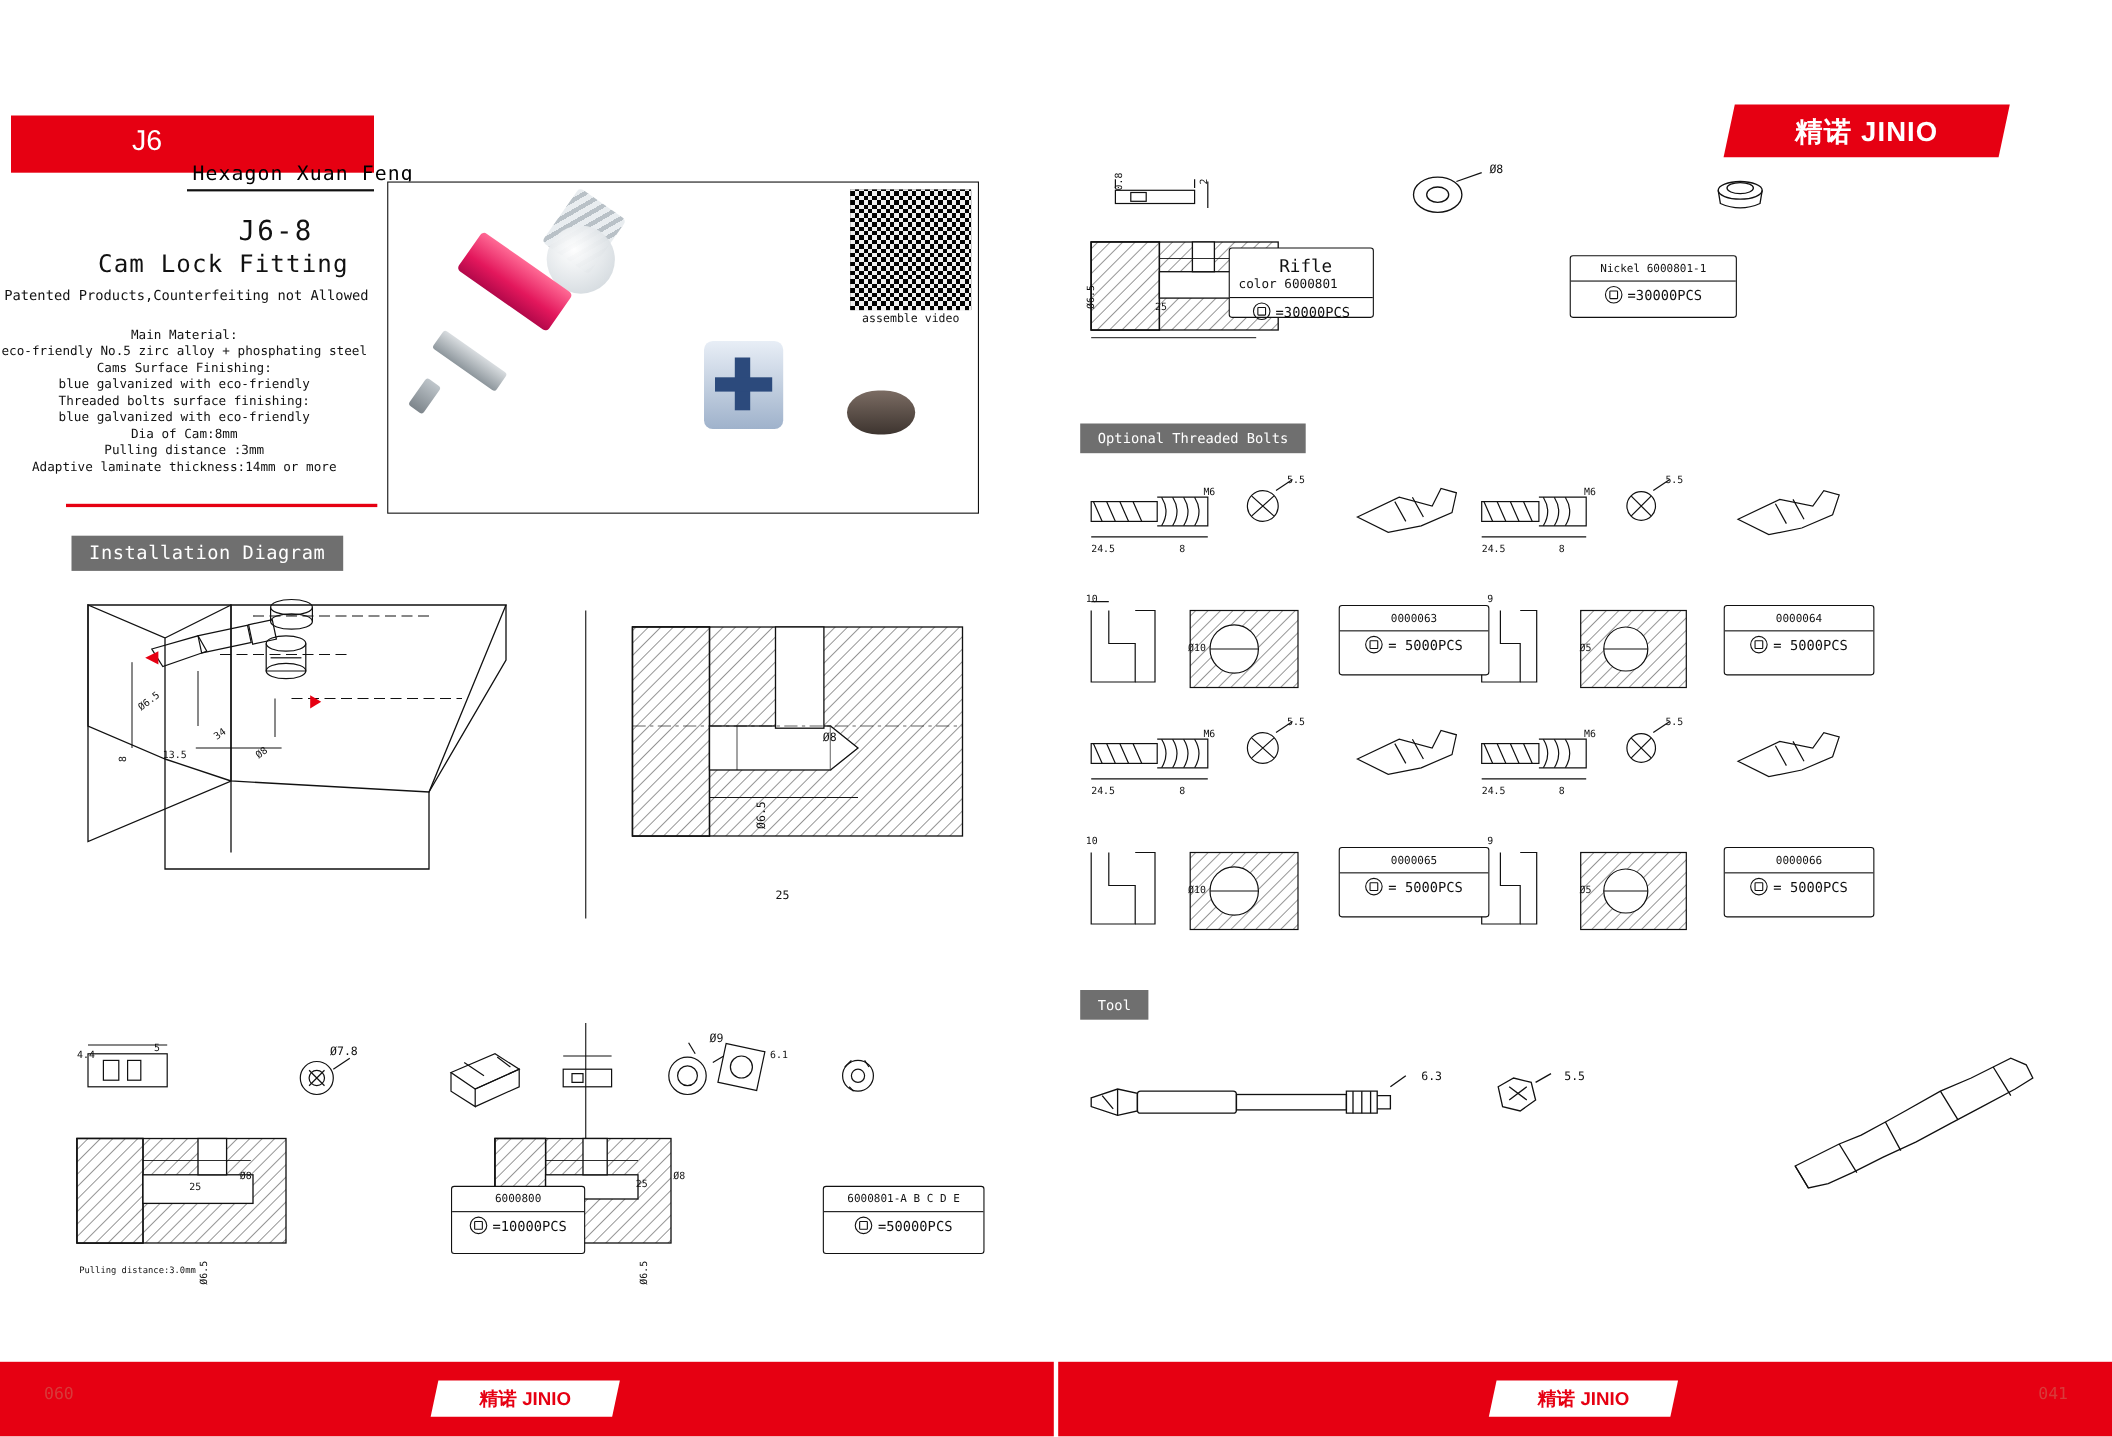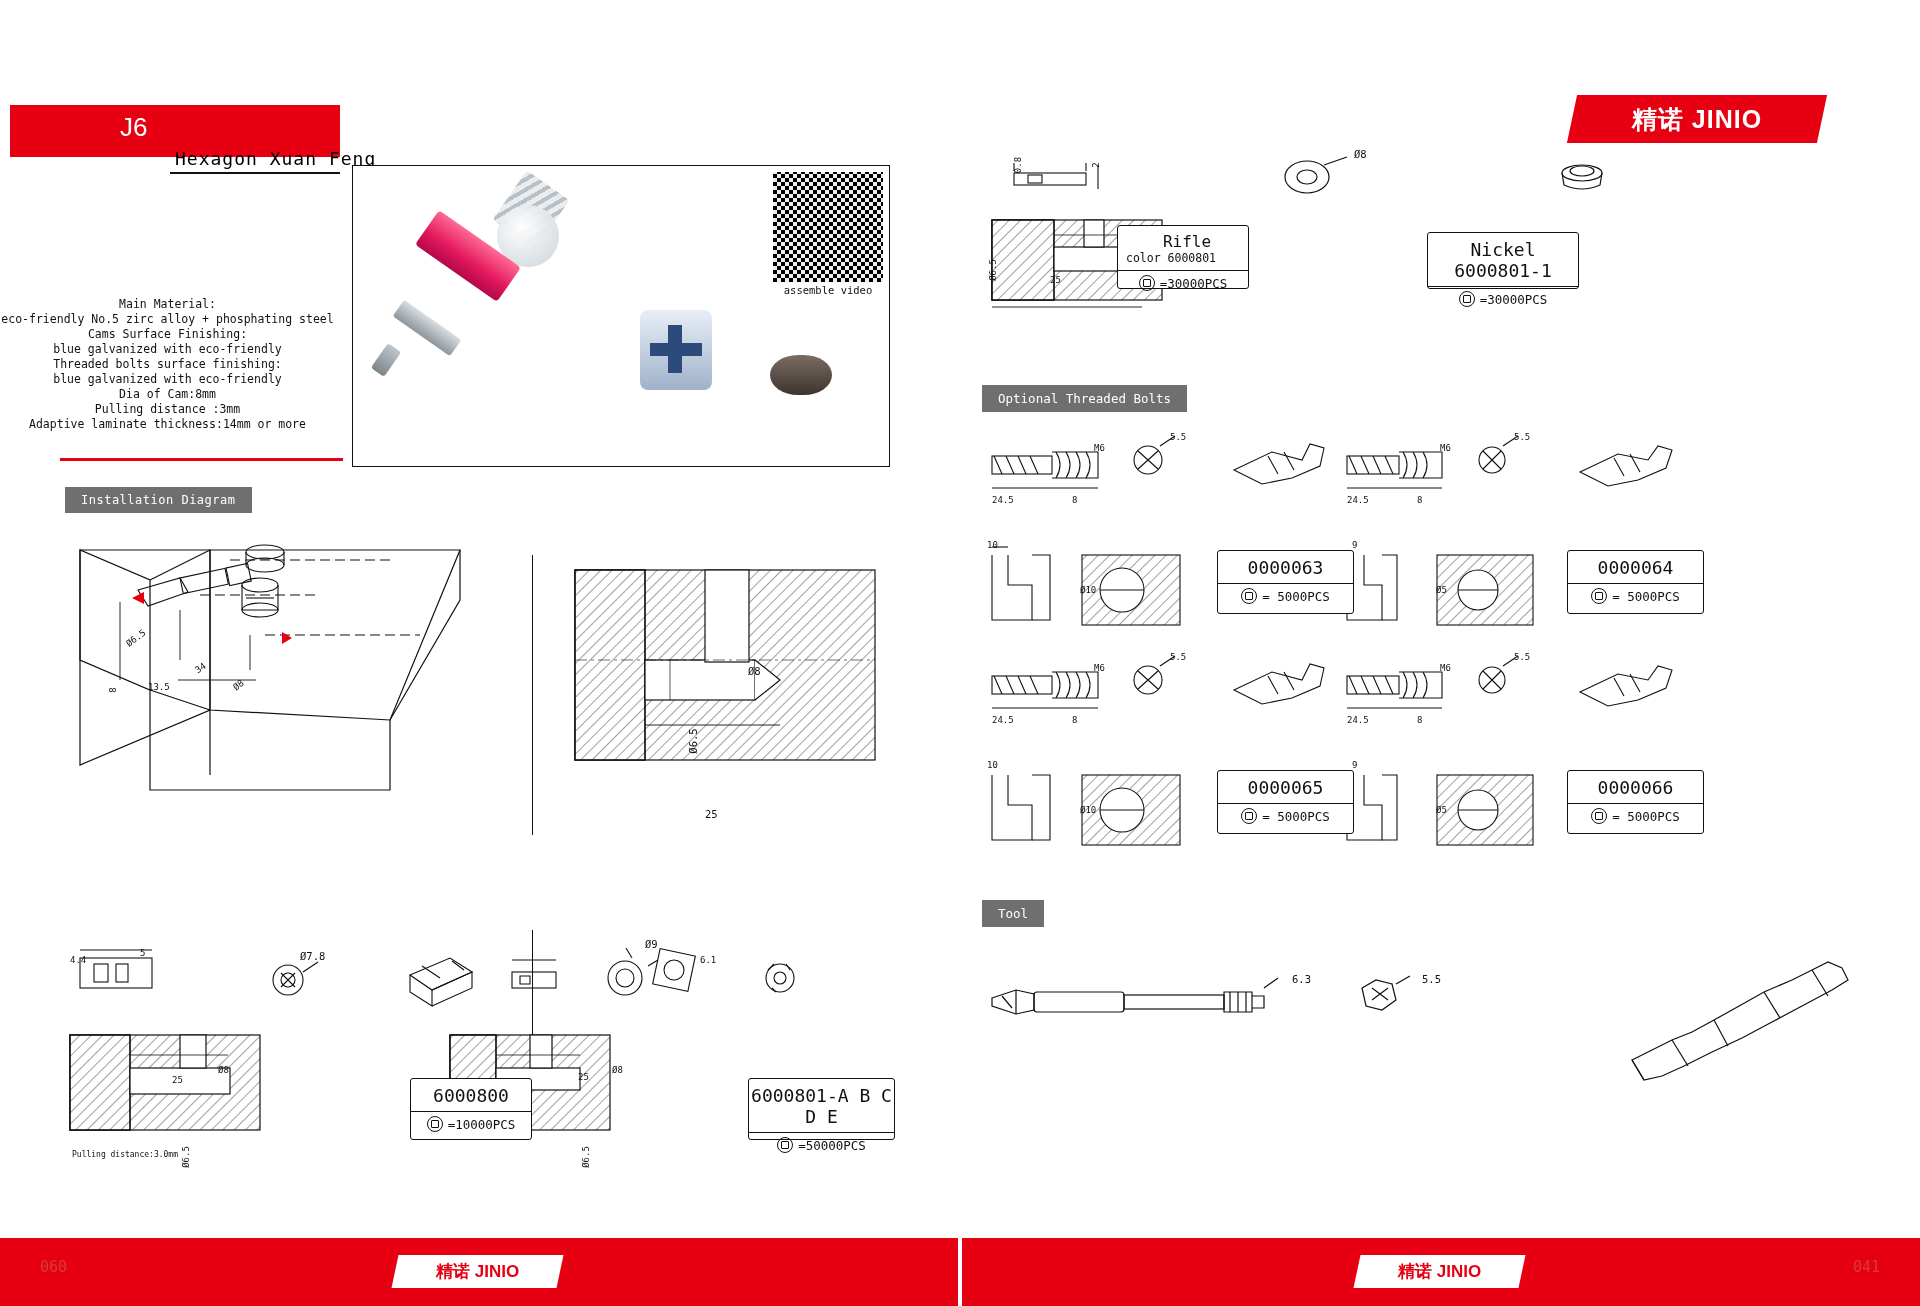--- a/index.html
+++ b/index.html
@@ -38,21 +38,21 @@
              transform:rotate(35deg);border-radius:4px;}
   .bolt-shaft{left:392px;top:318px;width:70px;height:20px;background:linear-gradient(180deg,#d9dde0,#8d969c);transform:rotate(35deg);border-radius:3px;}
   .bolt-head{left:378px;top:345px;width:16px;height:30px;background:linear-gradient(180deg,#bfc6cb,#7d858b);transform:rotate(35deg);border-radius:3px;}
   .bolt-thread{left:505px;top:180px;width:52px;height:60px;background:repeating-linear-gradient(115deg,#e9edf0 0 5px,#b9c1c7 5px 9px);transform:rotate(35deg);border-radius:4px;}
   .bolt-flange{left:497px;top:205px;width:62px;height:62px;border-radius:50%;background:radial-gradient(circle at 40% 35%,#fff,#c8d0d6);opacity:.95;}
   .cam-part{left:640px;top:310px;width:72px;height:80px;background:linear-gradient(180deg,#e8eef6,#9fb2cb);border-radius:8px;}
   .cam-cross-v{left:668px;top:325px;width:14px;height:48px;background:#2c4a7c;}
   .cam-cross-h{left:650px;top:343px;width:52px;height:13px;background:#2c4a7c;}
   .cap-part{left:770px;top:355px;width:62px;height:40px;border-radius:50%/55%;background:linear-gradient(180deg,#7b6c63,#3d342f);}
 
-  .inst-tag{position:absolute;left:65px;top:487px;background:#6f6f6f;color:#fff;font-size:12px;
+  .inst-tag{position:absolute;left:65px;top:487px;background:#6f6f6f;color:#fff;font-size:17px;
             padding:6px 16px;font-family:"DejaVu Sans Mono",monospace;letter-spacing:.5px;}
 
   .bottom-red-left{position:absolute;left:0;top:1238px;width:958px;height:68px;background:#e60012;}
   .bottom-red-right{position:absolute;left:962px;top:1238px;width:958px;height:68px;background:#e60012;}
   .page-num{position:absolute;color:#d83a3a;font-size:15px;font-family:"DejaVu Sans Mono",monospace;top:1258px;}
 
   
   .logo-top{position:absolute;left:1572px;top:95px;width:250px;height:48px;background:#e60012;
             transform:skewX(-12deg);display:flex;align-items:center;justify-content:center;}
   .logo-top span{transform:skewX(12deg);color:#fff;font-size:25px;font-weight:bold;letter-spacing:1px;}
@@ -60,39 +60,44 @@
   .logo-foot span{transform:skewX(12deg);color:#e60012;font-size:17px;font-weight:bold;}
   .foot-logo-wrap{position:absolute;top:1255px;}
 
   
   .lbl{position:absolute;font-family:"DejaVu Sans Mono",monospace;font-size:10.5px;color:#111;white-space:nowrap;}
   .lbl-s{position:absolute;font-family:"DejaVu Sans Mono",monospace;font-size:9px;color:#111;white-space:nowrap;}
   .tag-grey{position:absolute;background:#6f6f6f;color:#fff;font-size:12.5px;padding:6px 16px;
             font-family:"DejaVu Sans Mono",monospace;}
   .code-box{position:absolute;border:1.2px solid #111;background:#fff;border-radius:3px;text-align:center;
             font-family:"DejaVu Sans Mono",monospace;}
-  .code-box .code{font-size:18px;padding-top:6px;}
+  .code-box .code{font-size:10px;padding-top:6px;}
   .code-box .hr{height:1px;background:#111;margin:5px 0 0 0;}
   .code-box .qty{font-size:12.5px;padding:4px 0 6px 0;display:flex;align-items:center;justify-content:center;gap:5px;}
   .gear{display:inline-block;width:14px;height:14px;border:1.3px solid #111;border-radius:50%;position:relative;}
   .gear:after{content:"";position:absolute;left:3px;top:3px;width:6px;height:6px;border:1.3px solid #111;border-radius:1px;}
   svg{display:block;}
 </style>
 </head>
 <body>
 
 <div class="page">
 
 <div class="left-pane">
 
   <div class="top-red-bar"></div>
   <div class="cat-code">J6</div>
   <div class="cat-name">Hexagon Xuan Feng</div>
   <div class="cat-underline"></div>
 
+  <div class="title-block">
+    <div class="t1">J6-8</div>
+    <div class="t2">Cam Lock Fitting</div>
+    <div class="t3">Patented Products,Counterfeiting not Allowed</div>
+  </div>
 
   <div class="spec">
     <div>Main Material:</div>
     <div>eco-friendly No.5 zirc alloy + phosphating steel</div>
     <div>Cams Surface Finishing:</div>
     <div>blue galvanized with eco-friendly</div>
     <div>Threaded bolts surface finishing:</div>
     <div>blue galvanized with eco-friendly</div>
     <div>Dia of Cam:8mm</div>
     <div>Pulling distance :3mm</div>

